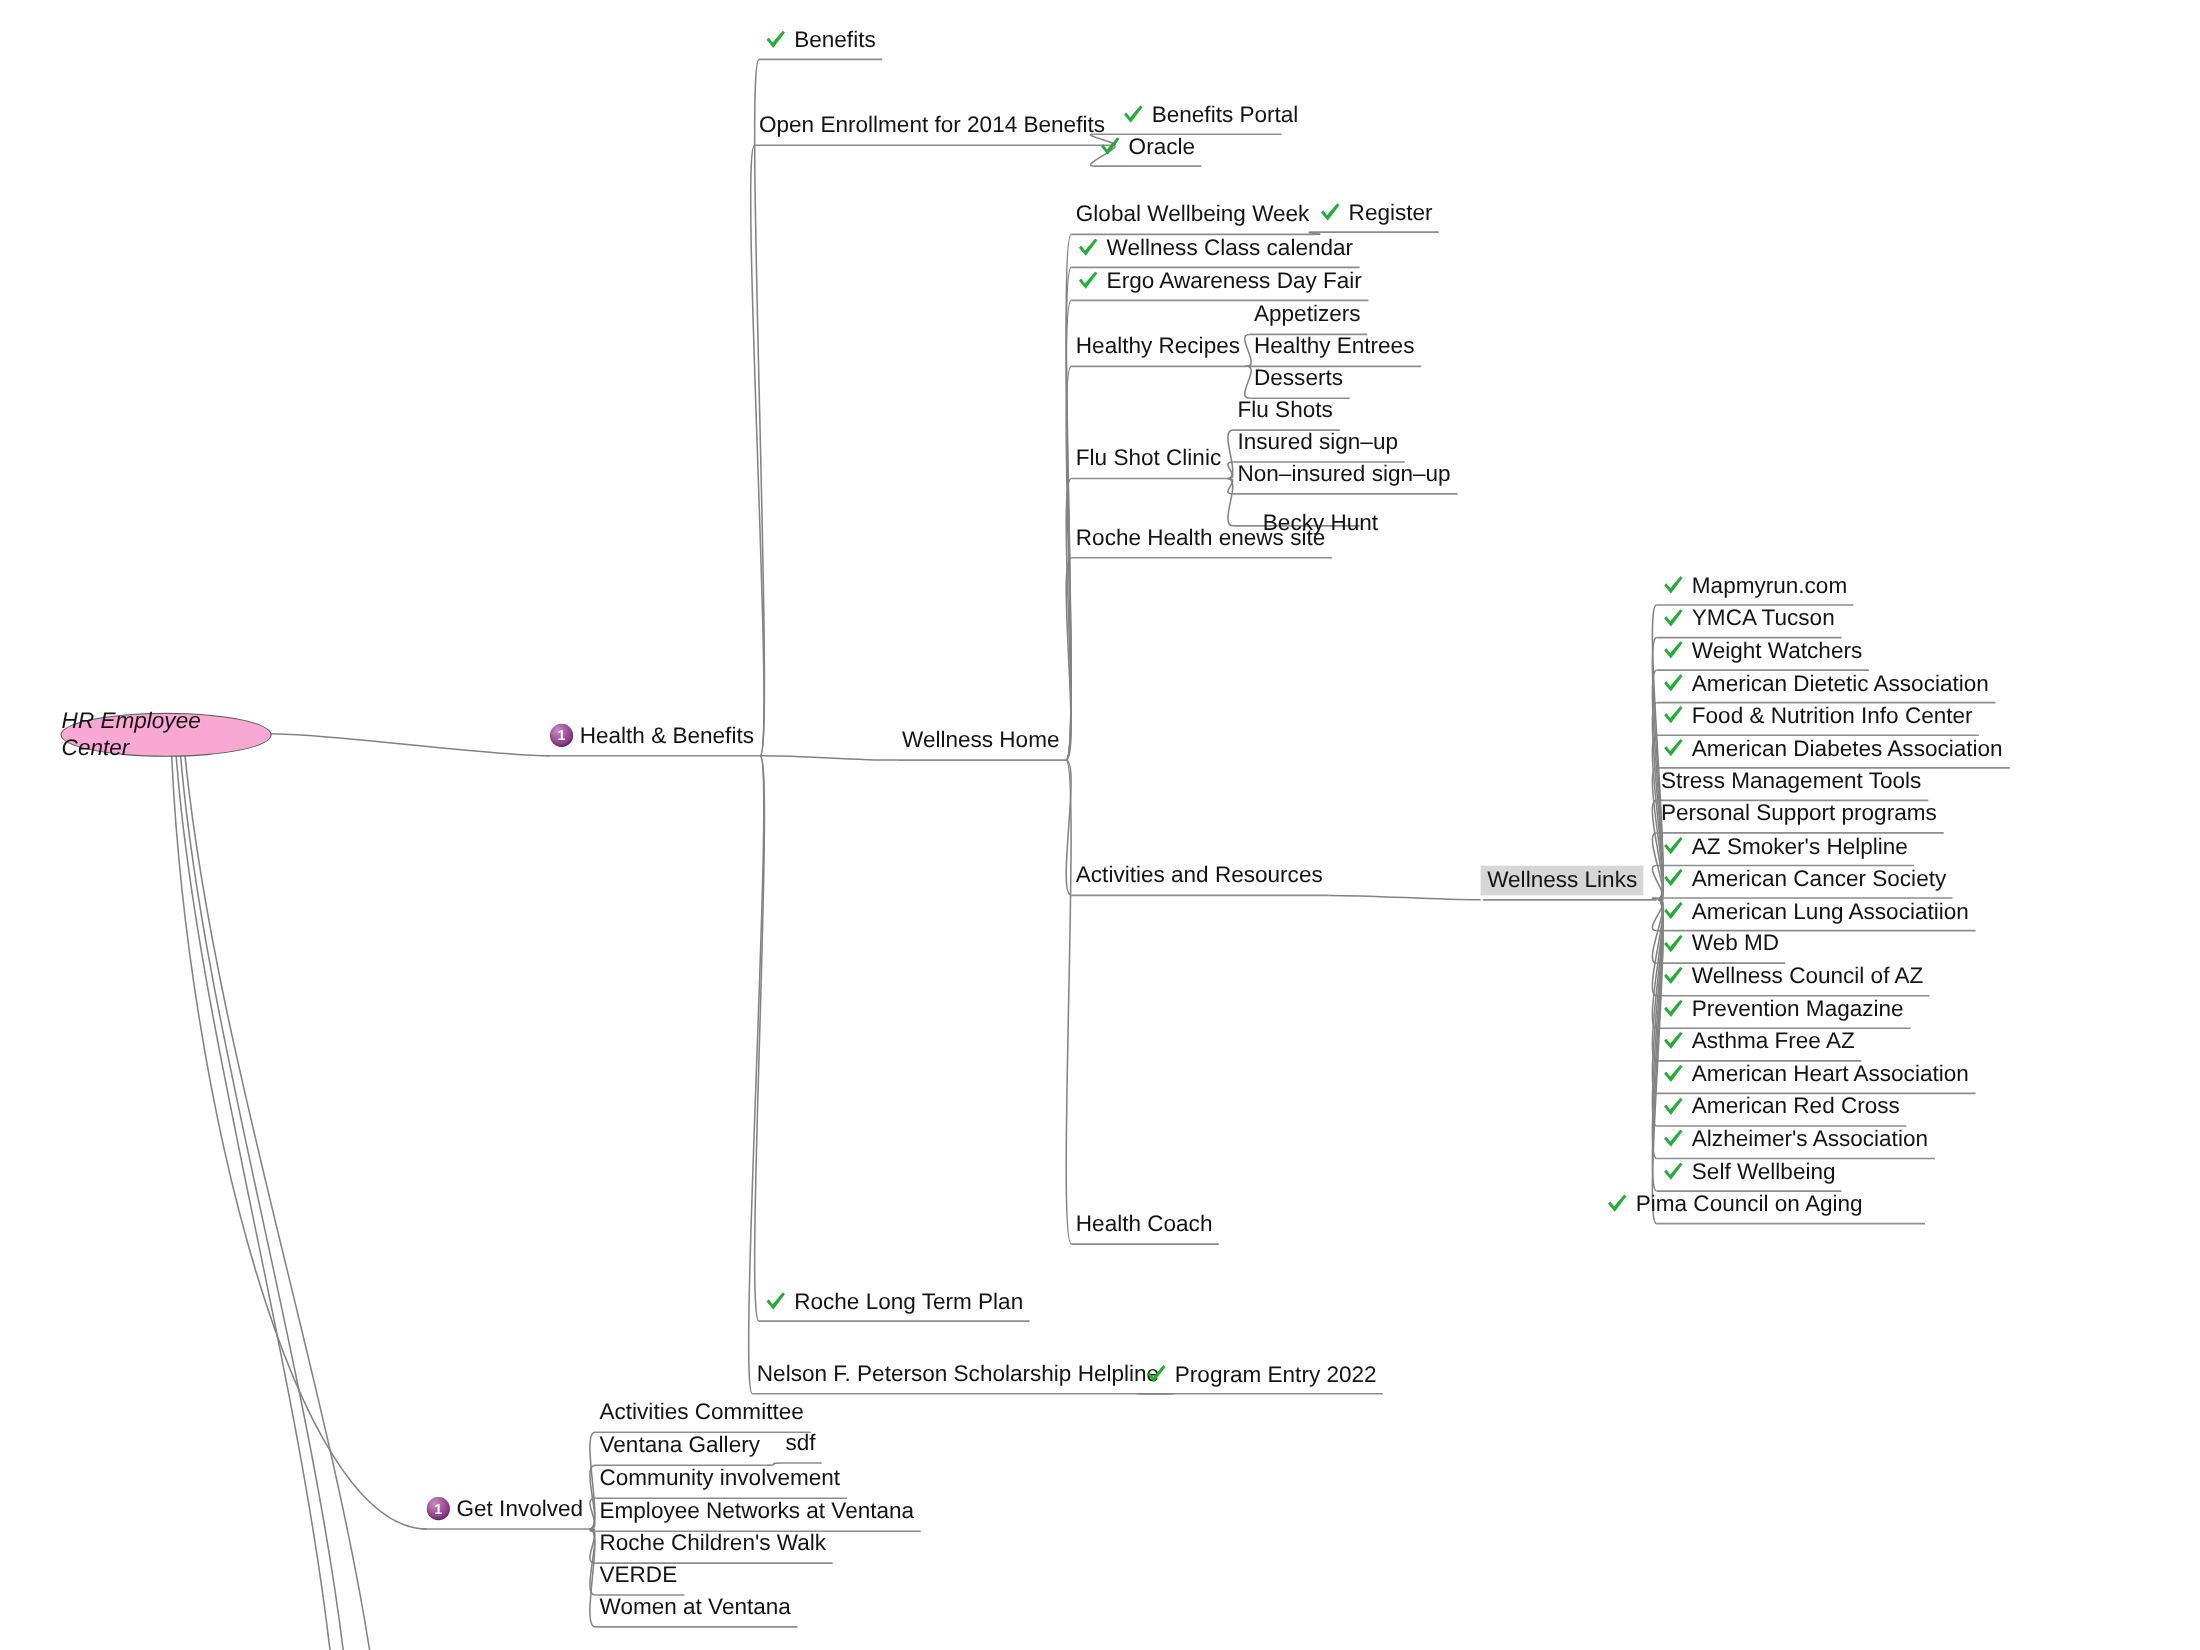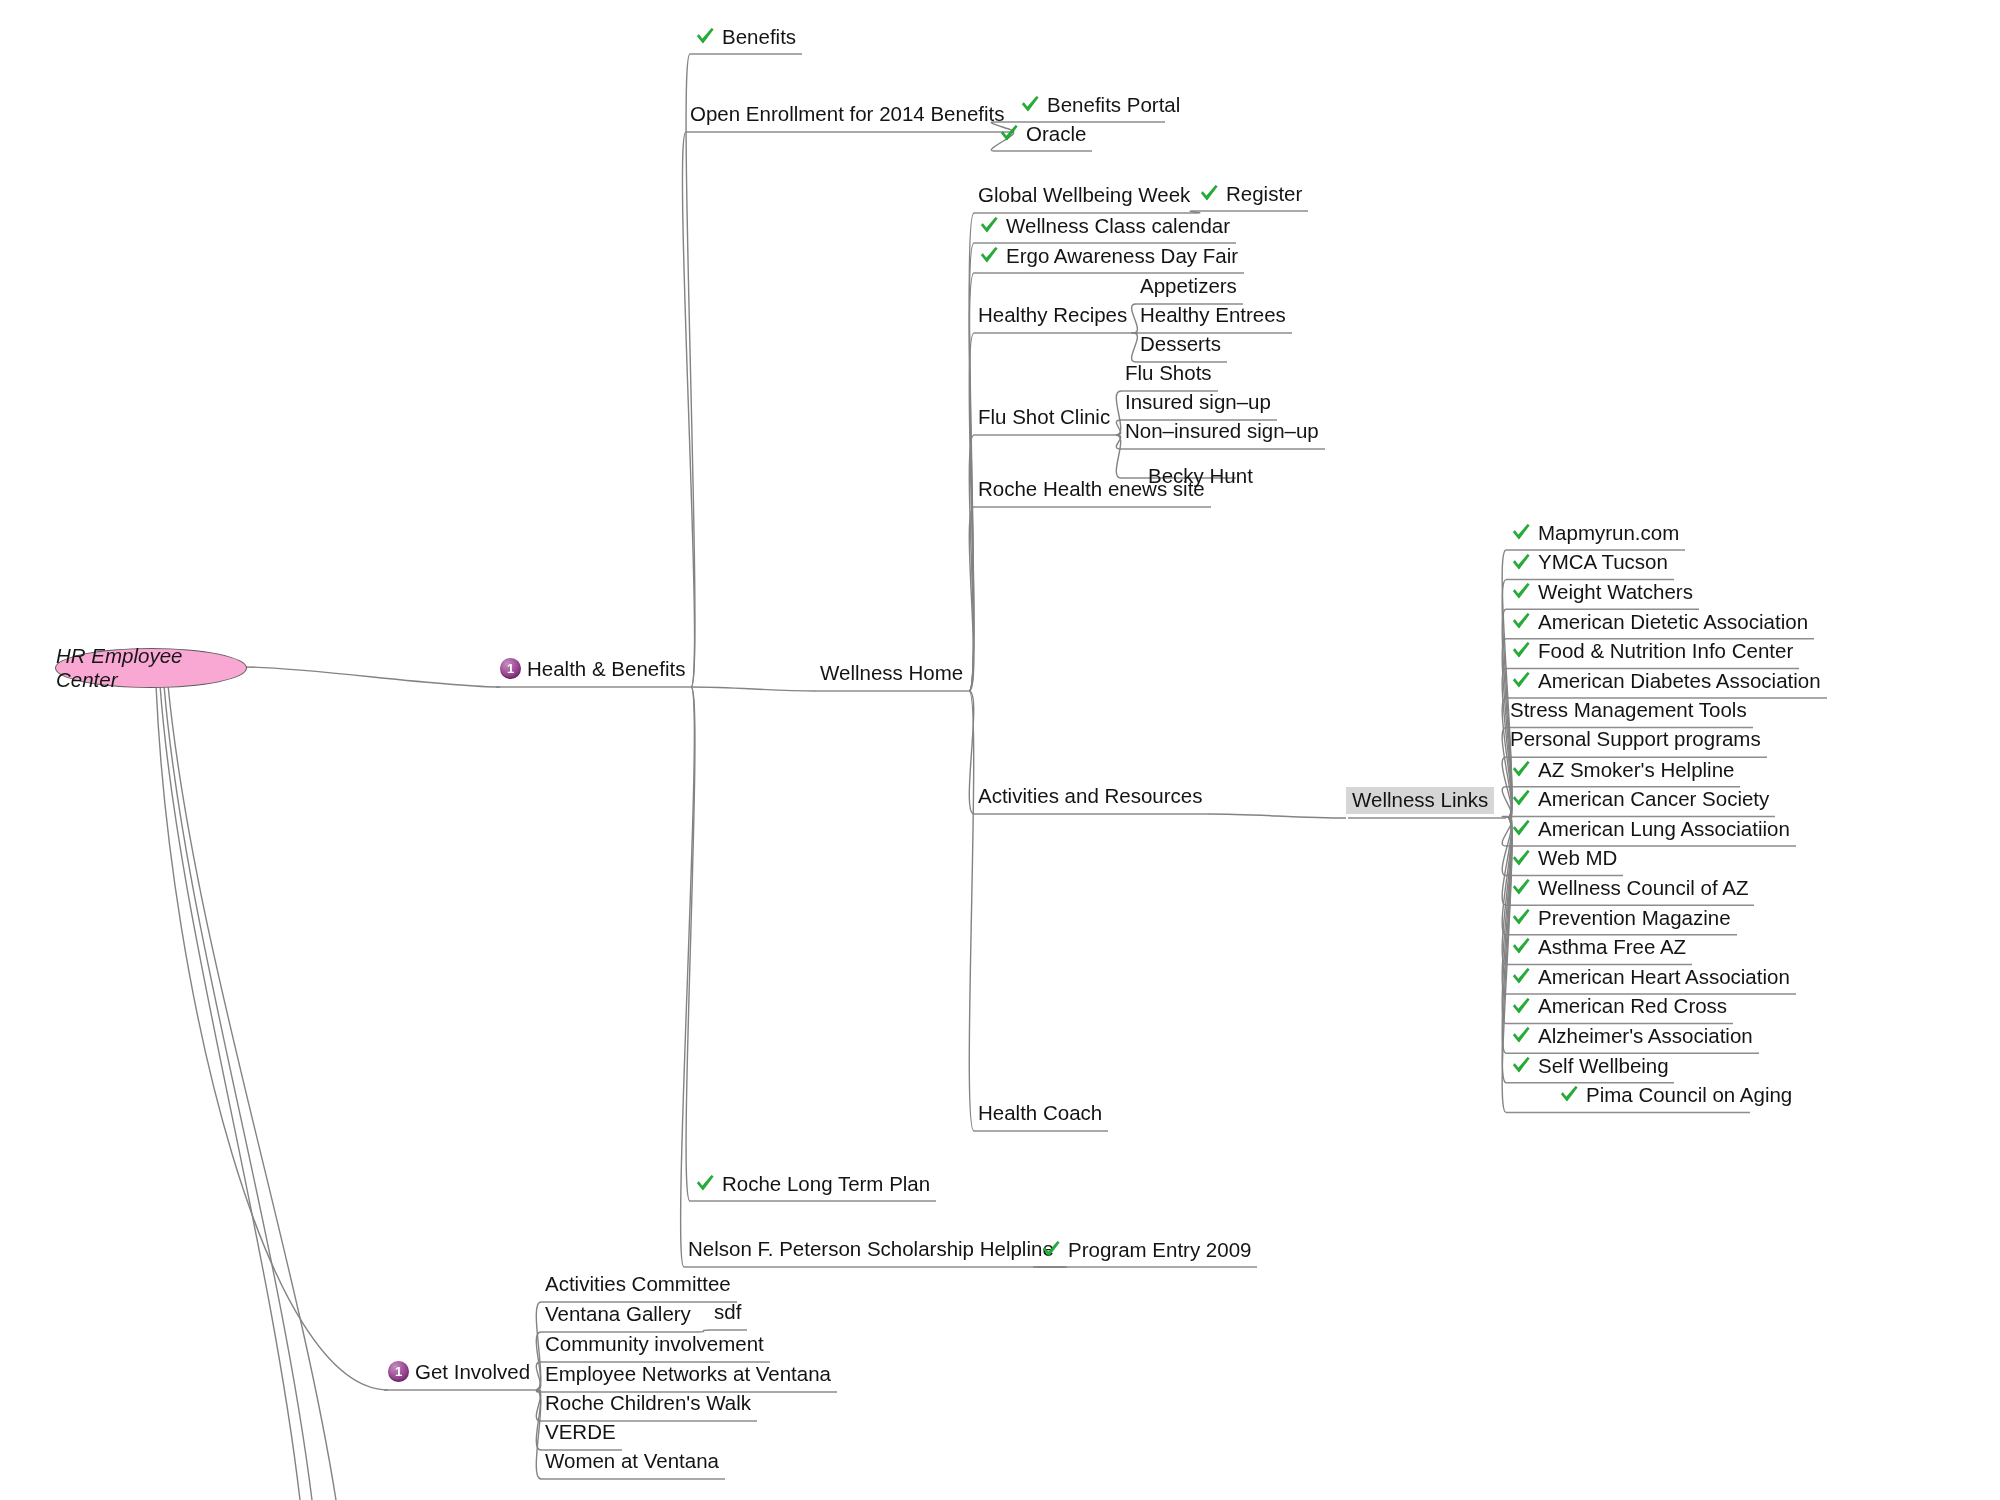--- a/index.html
+++ b/index.html
@@ -264,21 +264,21 @@
           </svg></span>
         <span class="lbl">Roche Long Term Plan</span>
       </div>
       <div class="node" style="left: 688px; top: 1239px;">
         <span class="lbl">Nelson F. Peterson Scholarship Helpline</span>
       </div>
       <div class="node" style="left: 1040px; top: 1239px;">
         <span class="chk"><svg viewBox="0 0 24 24" width="22" height="22">
             <path d="M3.5 12.2 L5.2 10.4 L9.1 15.4 L19.2 3.6 L21 4.9 L9.8 19.8 Z" fill="#21b035" stroke="#0b8a1d" stroke-width="0.5"></path>
           </svg></span>
-        <span class="lbl">Program Entry 2009</span>
+        <span class="lbl">Program Entry 2022</span>
       </div>
       <div class="node" style="left: 388px; top: 1362px;">
         <span class="num">1</span>
         <span class="lbl">Get Involved</span>
       </div>
       <div class="node" style="left: 545px; top: 1274px;">
         <span class="lbl">Activities Committee</span>
       </div>
       <div class="node" style="left: 545px; top: 1304px;">
         <span class="lbl">Ventana Gallery</span>
@@ -402,20 +402,20 @@
             <path d="M3.5 12.2 L5.2 10.4 L9.1 15.4 L19.2 3.6 L21 4.9 L9.8 19.8 Z" fill="#21b035" stroke="#0b8a1d" stroke-width="0.5"></path>
           </svg></span>
         <span class="lbl">Alzheimer's Association</span>
       </div>
       <div class="node" style="left: 1510px; top: 1054.8px;">
         <span class="chk"><svg viewBox="0 0 24 24" width="22" height="22">
             <path d="M3.5 12.2 L5.2 10.4 L9.1 15.4 L19.2 3.6 L21 4.9 L9.8 19.8 Z" fill="#21b035" stroke="#0b8a1d" stroke-width="0.5"></path>
           </svg></span>
         <span class="lbl">Self Wellbeing</span>
       </div>
-      <div class="node" style="left: 1558px; top: 1084.4px;">
+      <div class="node" style="left: 1459px; top: 1084.4px;">
         <span class="chk"><svg viewBox="0 0 24 24" width="22" height="22">
             <path d="M3.5 12.2 L5.2 10.4 L9.1 15.4 L19.2 3.6 L21 4.9 L9.8 19.8 Z" fill="#21b035" stroke="#0b8a1d" stroke-width="0.5"></path>
           </svg></span>
         <span class="lbl">Pima Council on Aging</span>
       </div>
     </div>
 </div>
 
 </body></html>

